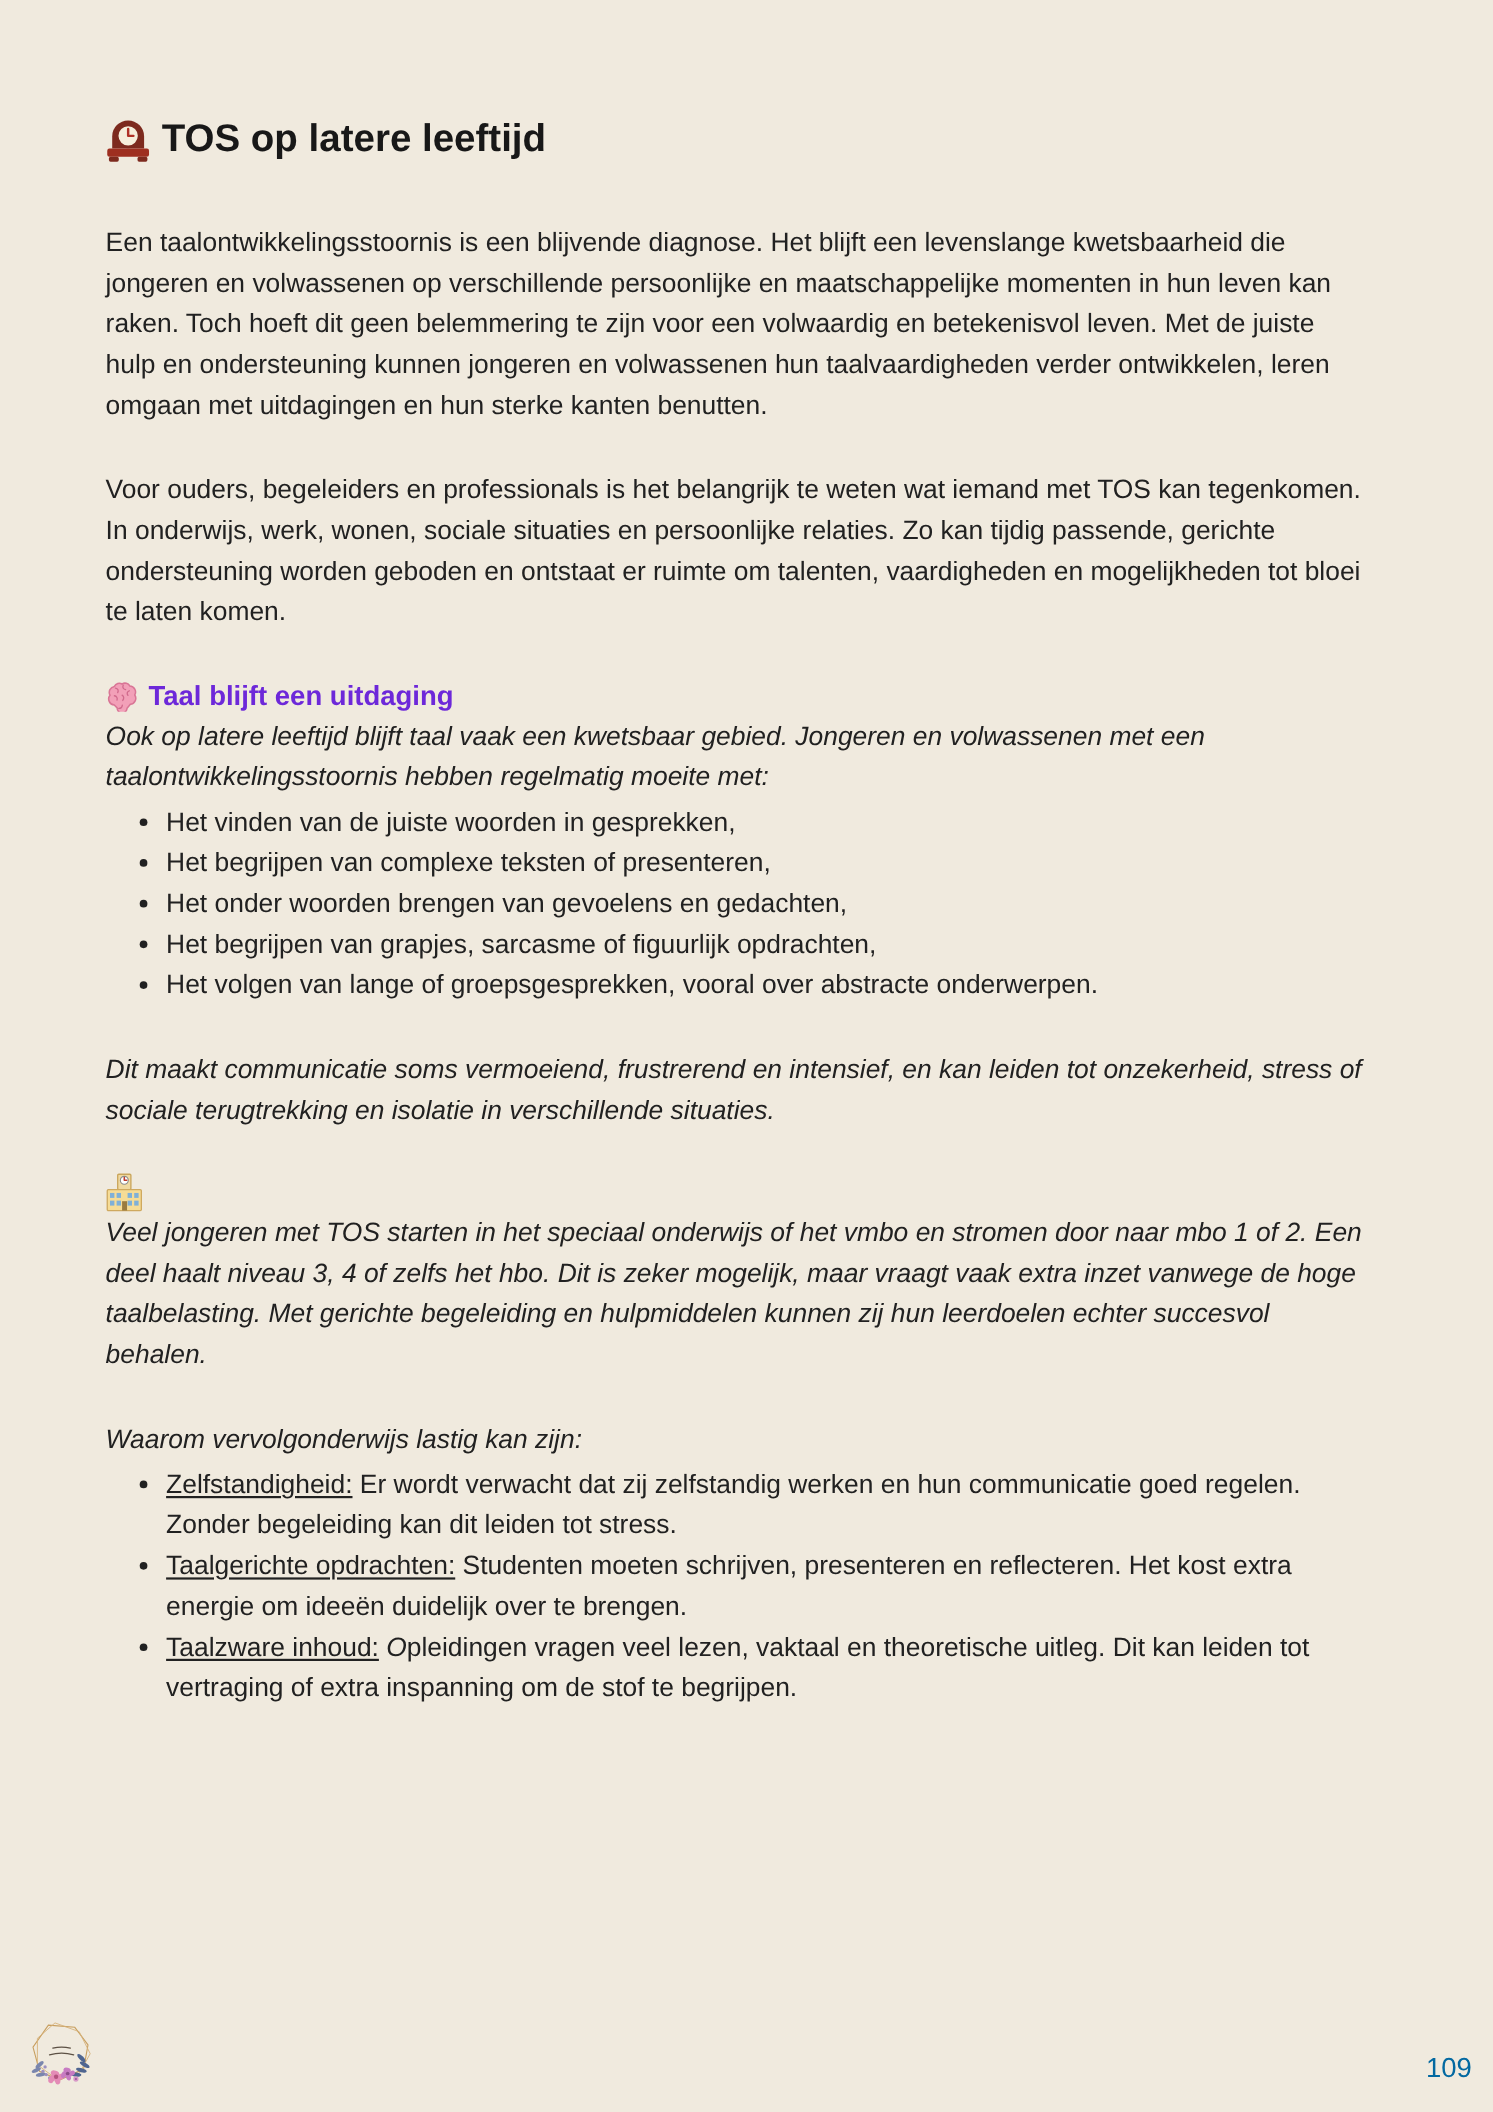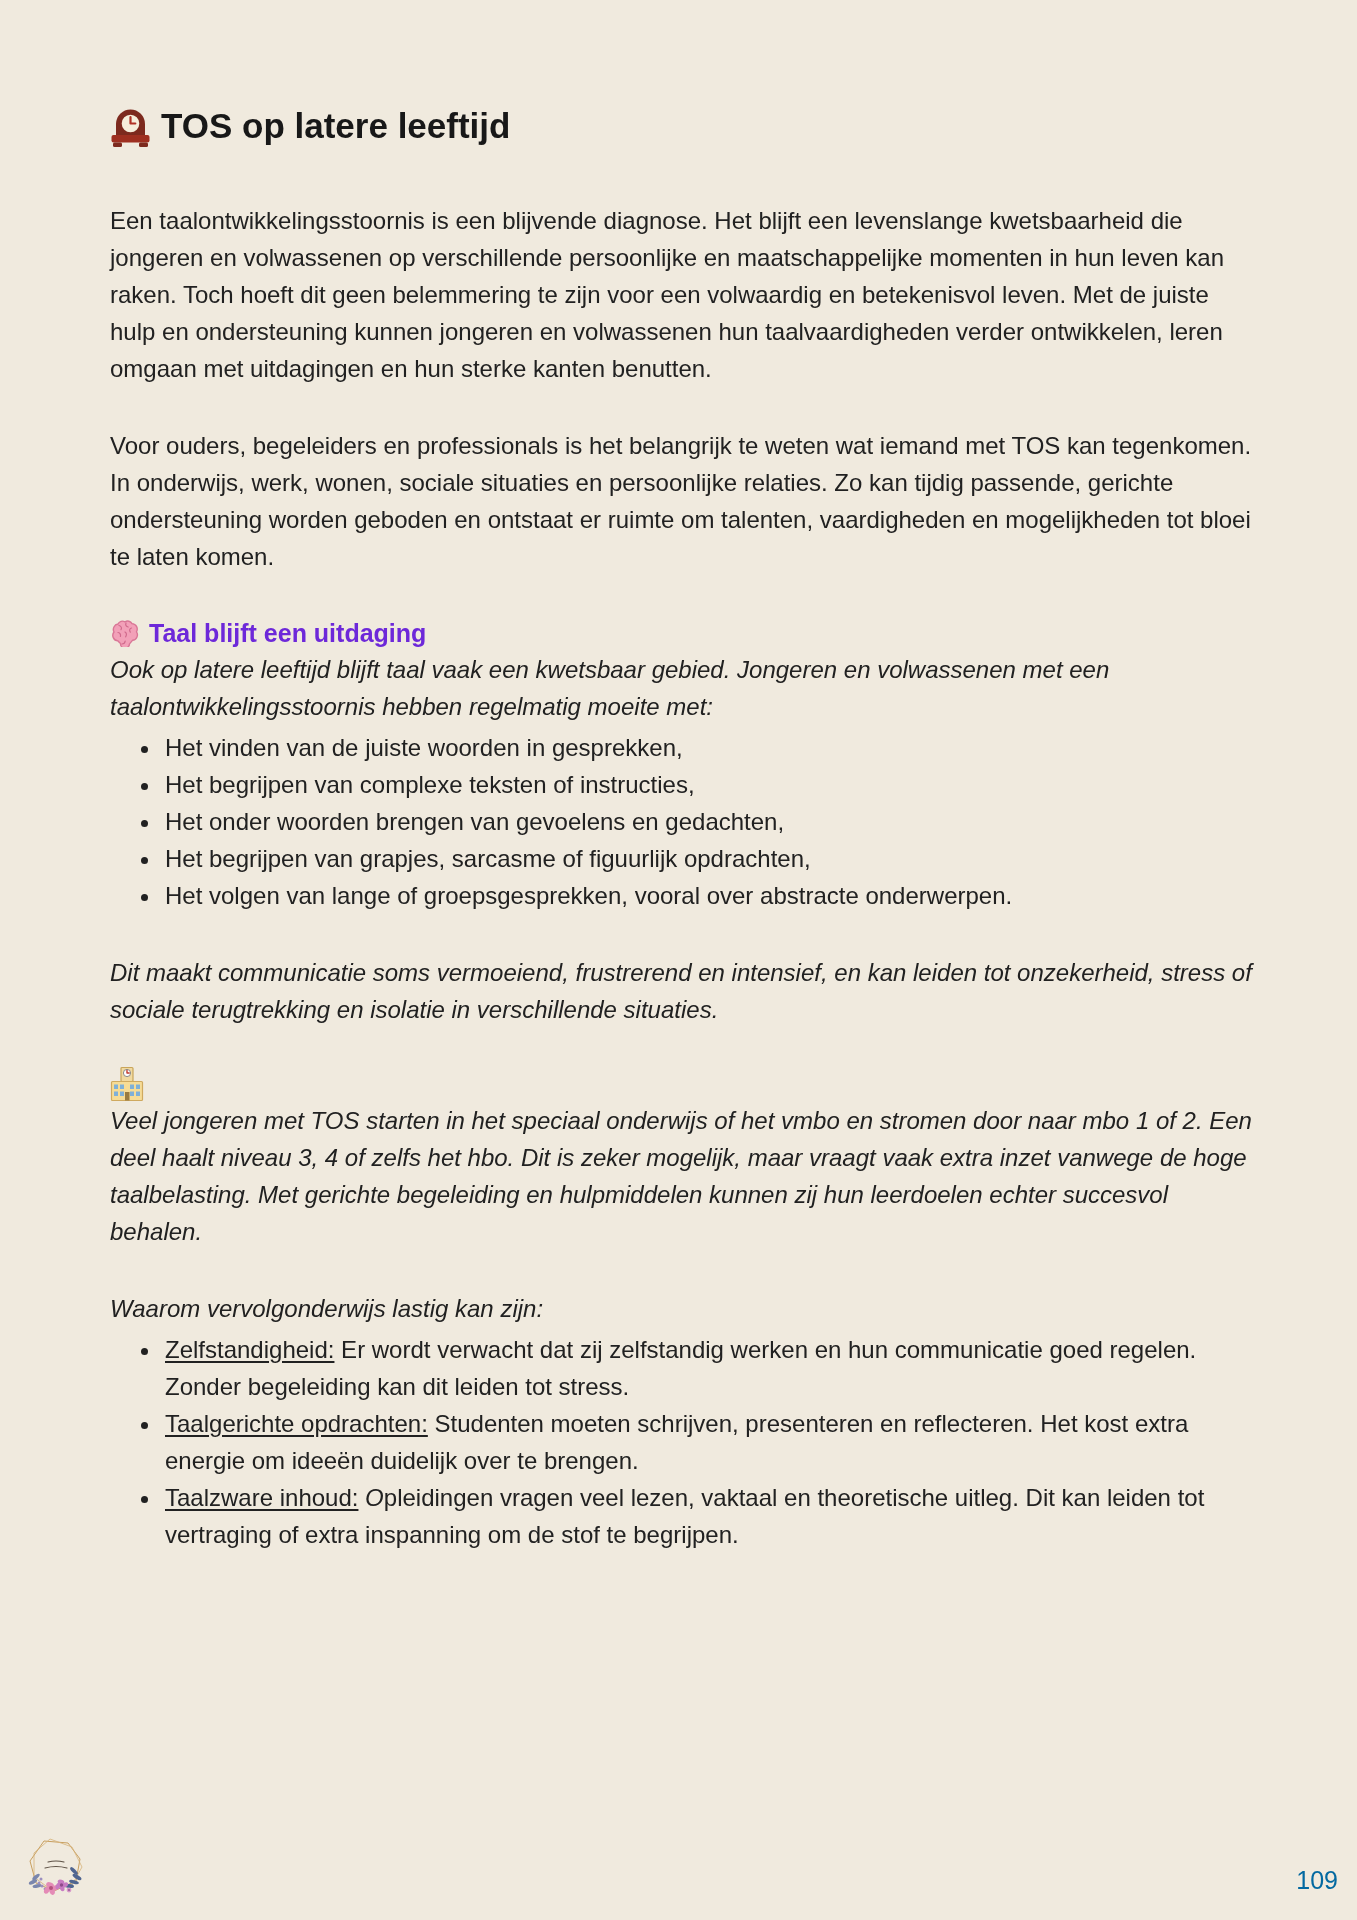--- a/index.html
+++ b/index.html
@@ -7,21 +7,21 @@
     position: relative;
     width: 1357px;
     height: 1920px;
     background: #f0eade;
     font-family: "Liberation Sans", sans-serif;
     color: #212121;
     overflow: hidden;
   }
   .content {
     position: absolute;
-    left: 110px;
+    left: 96px;
     top: 104px;
     width: 1148px;
   }
   .title-row {
     display: flex;
     align-items: center;
     gap: 11px;
     margin: 0 0 54px 0;
   }
   .title-row h1 {
@@ -107,21 +107,21 @@
         <svg width="30" height="28" viewBox="0 0 30 28">
           <path d="M4 13 a5.5 5.5 0 0 1 4-8 a5 5 0 0 1 7-2.2 A5 5 0 0 1 22 4.6 a5.5 5.5 0 0 1 4.5 8.2 a5.5 5.5 0 0 1 -4 8.5 l-3 3.6 a4 4 0 0 1 -9-.4 l-2.6-2.6 A5.5 5.5 0 0 1 4 13 z" fill="#f2a0b8" stroke="#d97696" stroke-width="1.4"></path>
           <path d="M9 6.5 c2.3.4 3 2.5 2 4.2 M16 4 c-1 2.2.4 3.6 2.2 4 M21.5 9 c-2 .6-2.4 2.6-1.2 4.2 M8 13.5 c2 .3 3 2 2.4 4 M15 13 c1.8 1 1.8 3 .6 4.8 M15.2 22 c-.2 2-1.4 3-3.2 3" stroke="#d06a8c" stroke-width="1.2" fill="none" stroke-linecap="round"></path>
         </svg>
       </span>
       <span>Taal blijft een uitdaging</span>
     </div>
     <p class="body intro">Ook op latere leeftijd blijft taal vaak een kwetsbaar gebied. Jongeren en volwassenen met een taalontwikkelingsstoornis hebben regelmatig moeite met:</p>
     <ul>
       <li>Het vinden van de juiste woorden in gesprekken,</li>
-      <li>Het begrijpen van complexe teksten of instructies,</li>
+      <li>Het begrijpen van complexe teksten of presenteren,</li>
       <li>Het onder woorden brengen van gevoelens en gedachten,</li>
       <li>Het begrijpen van grapjes, sarcasme of figuurlijk opdrachten,</li>
       <li>Het volgen van lange of groepsgesprekken, vooral over abstracte onderwerpen.</li>
     </ul>
 
     <p class="note">Dit maakt communicatie soms vermoeiend, frustrerend en intensief, en kan leiden tot onzekerheid, stress of sociale terugtrekking en isolatie in verschillende situaties.</p>
 
     <div class="spacer-38"></div>
 
     <div class="section-heading">

